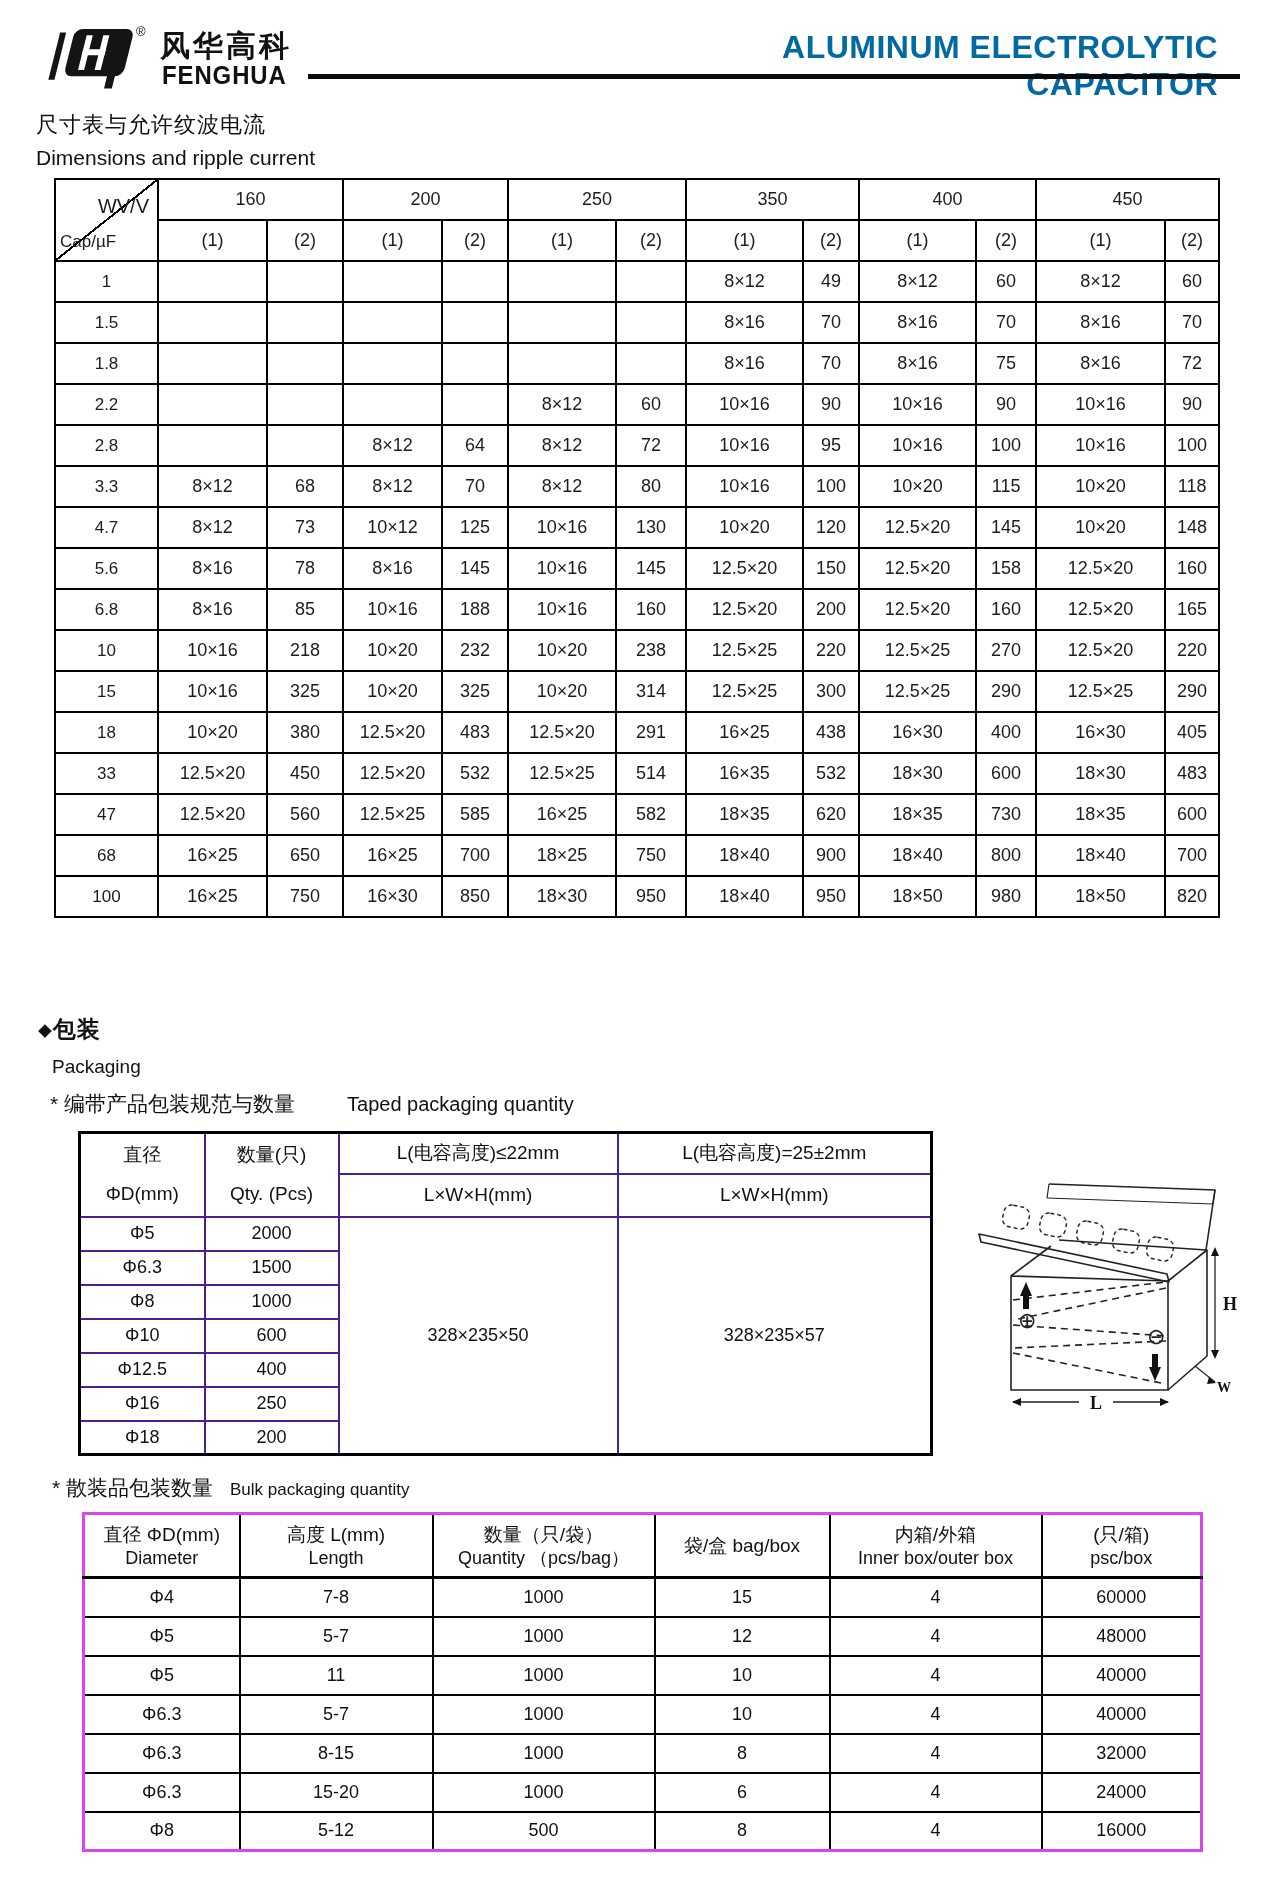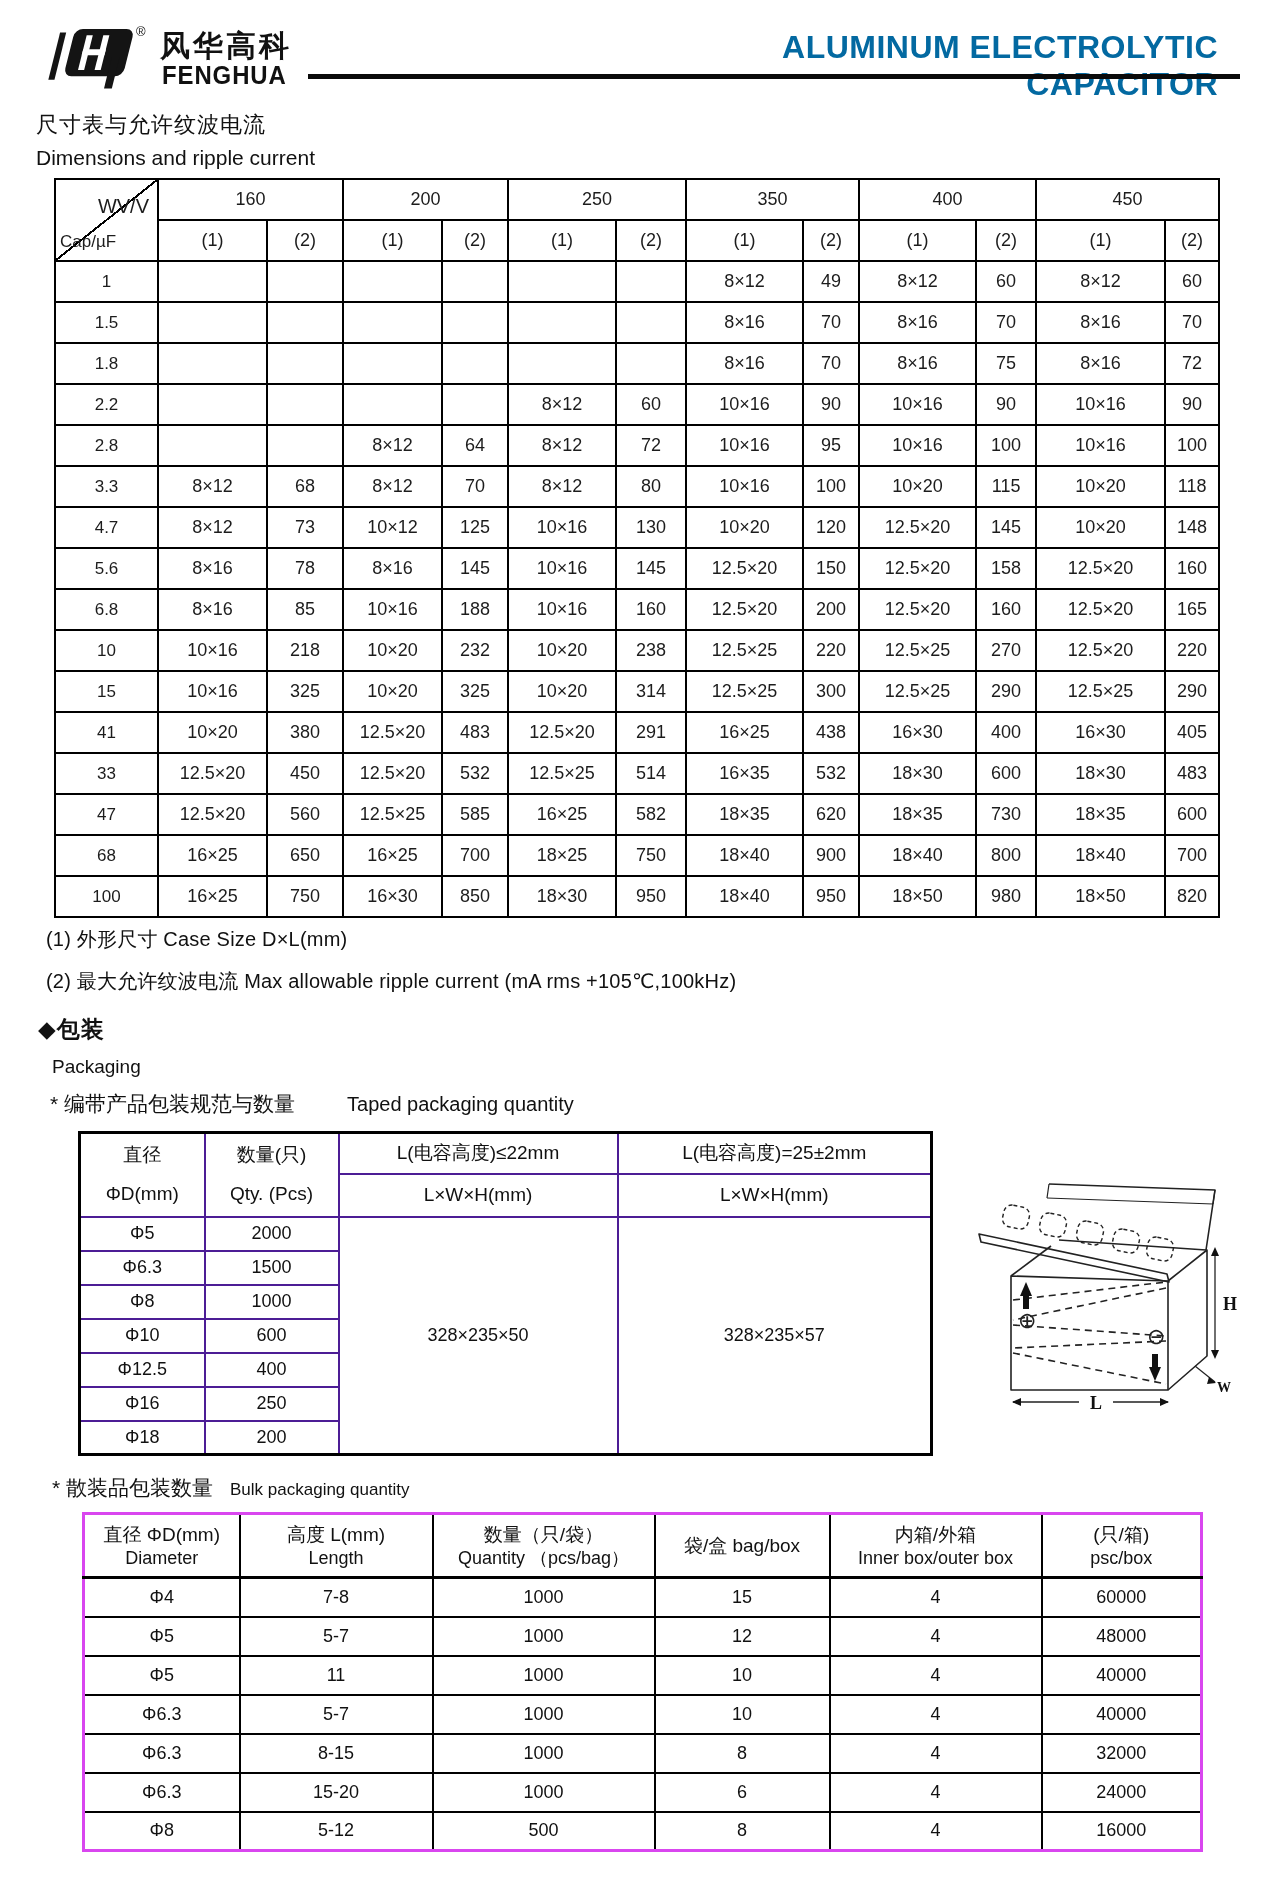--- a/index.html
+++ b/index.html
@@ -29,21 +29,21 @@
   .corner { position:relative;
     background-image:linear-gradient(to bottom right, transparent 49.2%, #000 49.2%, #000 50.8%, transparent 50.8%); }
   .corner .c-top    { position:absolute; top:15px;  right:8px; font-size:20px; }
   .corner .c-bottom { position:absolute; bottom:8px; left:4px; font-size:17px; }
 
   
   .notes { position:absolute; left:46px; top:926px; font-size:20px; }
   .note  { margin-bottom:15px; letter-spacing:.2px; }
 
   
-  .pack-head  { position:absolute; left:38px;  top:1014px; font-size:23px; font-weight:bold; letter-spacing:1px; }
+  .pack-head  { position:absolute; left:38px;  top:1014px; font-size:23px; font-weight:bold; letter-spacing:1px;font-family:Liberation Mono, monospace; }
   .pack-sub   { position:absolute; left:52px;  top:1056px; font-size:19px; }
   .taped-title{ position:absolute; left:50px;  top:1090px; font-size:21px; }
   .taped-title .t-en { margin-left:52px; font-size:20px; }
   .bulk-title { position:absolute; left:52px;  top:1474px; font-size:21px; }
   .bulk-title .t-en { margin-left:17px; font-size:17px; }
 
   
   .taped-table { position:absolute; left:78px; top:1131px; width:852px; border:3px solid #000; border-collapse:collapse; table-layout:fixed; }
   .taped-table th, .taped-table td { border:2px solid #4c1d95; text-align:center; vertical-align:middle; font-weight:normal; font-size:19px; padding:0; }
   .taped-table thead tr:first-child { height:41px; }
@@ -296,21 +296,21 @@
           <td>10×20</td>
           <td>314</td>
           <td>12.5×25</td>
           <td>300</td>
           <td>12.5×25</td>
           <td>290</td>
           <td>12.5×25</td>
           <td>290</td>
         </tr>
         <tr>
-          <td>41</td>
+          <td>18</td>
           <td>10×20</td>
           <td>380</td>
           <td>12.5×20</td>
           <td>483</td>
           <td>12.5×20</td>
           <td>291</td>
           <td>16×25</td>
           <td>438</td>
           <td>16×30</td>
           <td>400</td>
@@ -373,24 +373,20 @@
           <td>18×40</td>
           <td>950</td>
           <td>18×50</td>
           <td>980</td>
           <td>18×50</td>
           <td>820</td>
         </tr>
       </tbody>
   </table>
 
-  <div class="notes">
-    <div class="note">(1) 外形尺寸  Case Size D×L(mm)</div>
-    <div class="note">(2) 最大允许纹波电流  Max allowable ripple current   (mA rms +105℃,100kHz)</div>
-  </div>
 
   <div class="pack-head">◆包装</div>
   <div class="pack-sub">Packaging</div>
   <div class="taped-title">
     <span class="t-cn">* 编带产品包装规范与数量</span><span class="t-en">Taped packaging quantity</span>
   </div>
 
   <table class="taped-table">
     <colgroup>
       <col style="width:125px">

